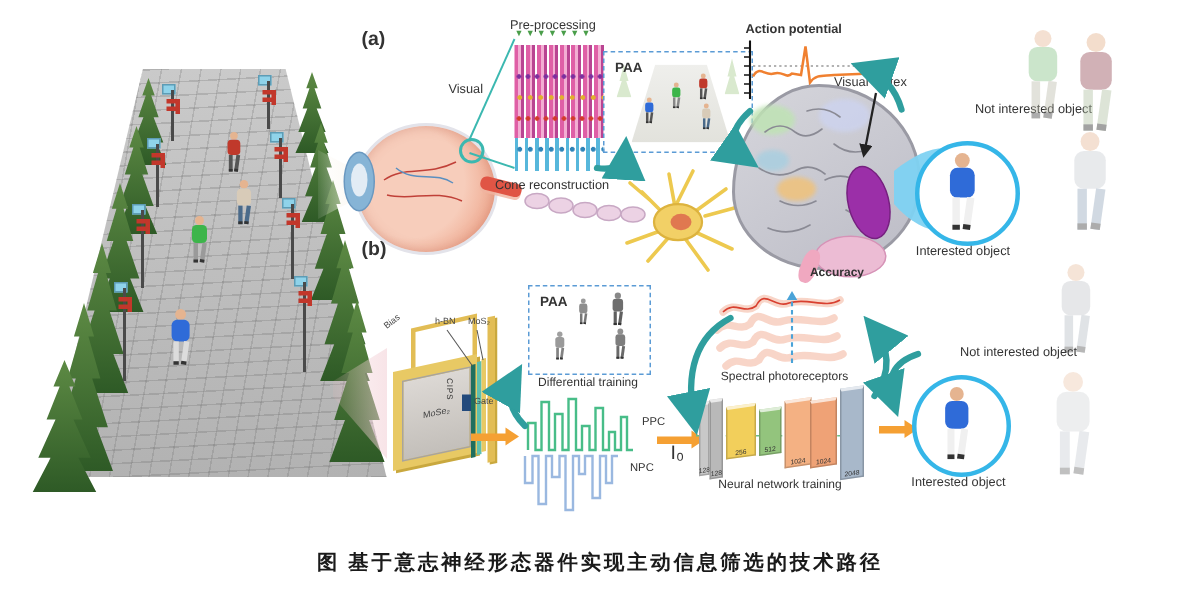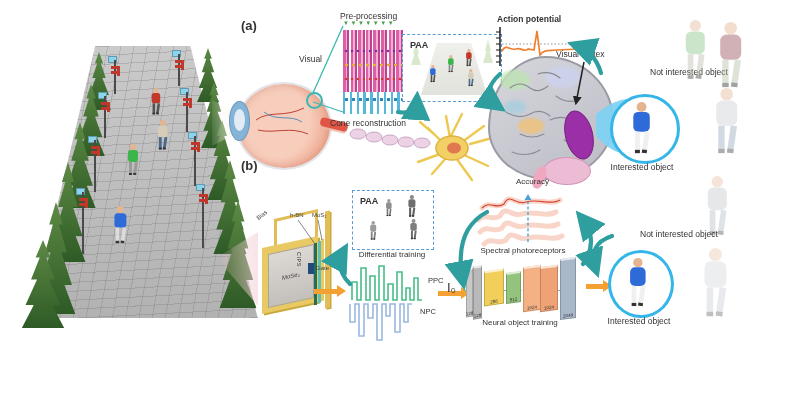--- a/index.html
+++ b/index.html
@@ -362,21 +362,21 @@
     </svg>
     <div class="dev-lbl" style="left:34px;top:6px;">h-BN</div>
     <div class="dev-lbl" style="left:56px;top:6px;">MoS₂</div>
     <div class="vert-lbl" style="left:40px;top:46px;">CIPS</div>
     <div class="dev-lbl" style="left:60px;top:59px;">Gate</div>
   </div>
 
   <div class="oarrow" style="left:314px;top:289px;width:24px;"></div>
   <div class="oarrow" style="left:438px;top:291px;width:24px;"></div>
   <div class="oarrow" style="left:586px;top:284px;width:18px;"></div>
-  <div class="lbl" style="left:447px;top:280px;font-size:13px;">I₀</div>
+  <div class="lbl" style="left:447px;top:294px;font-size:13px;">I₀</div>
 
   <svg class="abs" style="left:348px;top:258px;" width="100" height="86">
     <path fill="none" stroke="#48bd88" stroke-width="1.6" d="M4,42 V24 H9 V42 H13 V10 H18 V42 H22 V18 H27 V42 H31 V8 H36 V42 H40 V26 H45 V42 H49 V14 H54 V42 H58 V30 H62 V42 H66 V20 H70 V42 H74" style="stroke: rgb(72, 189, 136);"></path>
     <path fill="none" stroke="#9ab8e0" stroke-width="1.6" d="M2,46 V64 H7 V46 H11 V78 H16 V46 H20 V60 H25 V46 H29 V82 H34 V46 H38 V58 H42 V46 H47 V74 H52 V46 H56 V64 H60 V46 H64" style="stroke: rgb(154, 184, 224);"></path>
   </svg>
   <div class="lbl" style="left:428px;top:276px;font-size:7.5px;">PPC</div>
   <div class="lbl" style="left:420px;top:307px;font-size:7.5px;">NPC</div>
 
   <div class="paa-box" style="left:352px;top:190px;width:80px;height:58px;">
     <div class="fig" style="left:32px;top:8px;transform:scale(.55);--shirt:#8e8e8e;--pants:#777;--skin:#9a9a9a;">
@@ -410,34 +410,34 @@
   <div class="nn">
     <div class="nn-line"></div>
     <div class="nnb" style="left: 2px; top: 14px; width: 5px; height: 46px; background-color: rgb(200, 200, 200);">128</div>
     <div class="nnb" style="left: 9px; top: 12px; width: 7px; height: 50px; background-color: rgb(185, 185, 185);">128</div>
     <div class="nnb" style="left: 20px; top: 16px; width: 18px; height: 32px; background-color: rgb(242, 207, 91);">256</div>
     <div class="nnb" style="left: 42px; top: 18px; width: 13px; height: 28px; background-color: rgb(147, 196, 125);">512</div>
     <div class="nnb" style="left: 59px; top: 12px; width: 16px; height: 42px; background-color: rgb(244, 177, 131);">1024</div>
     <div class="nnb" style="left: 76px; top: 12px; width: 16px; height: 42px; background-color: rgb(239, 162, 118);">1024</div>
     <div class="nnb" style="left: 96px; top: 4px; width: 14px; height: 58px; background-color: rgb(168, 184, 202);">2048</div>
   </div>
-  <div class="lbl" style="left:462px;top:318px;width:116px;text-align:center;font-size:8px;">Neural object training</div>
+  <div class="lbl" style="left:462px;top:318px;width:116px;text-align:center;font-size:8px;">Neural network training</div>
 
   <svg class="abs" style="left:476px;top:190px;" width="92" height="58">
     <g fill="none" stroke="#f4b49c" stroke-width="5" opacity=".55" stroke-linecap="round">
       <path d="M6,18 C14,10 20,20 28,14 C34,2 40,16 50,12 C62,8 74,16 84,10"></path>
       <path d="M2,30 C10,22 16,32 24,26 C30,14 36,28 46,24 C58,20 70,28 80,22"></path>
       <path d="M4,42 C12,34 18,44 26,38 C32,26 38,40 48,36 C60,32 72,40 82,34"></path>
       <path d="M8,54 C16,46 22,56 30,50 C36,38 42,52 52,48 C64,44 76,52 86,46"></path>
     </g>
     <path d="M6,18 C14,10 20,20 28,14 C34,2 40,16 50,12 C62,8 74,16 84,10" fill="none" stroke="#d84030" stroke-width="1.1"></path>
     <line x1="52" y1="52" x2="52" y2="8" stroke="#4aa3d8" stroke-width="1.4" stroke-dasharray="3,2.4"></line>
     <path d="M52,4 l-3.5,6 h7 Z" fill="#4aa3d8"></path>
   </svg>
-  <div class="lbl" style="left:516px;top:177px;width:60px;text-align:left;font-size:8px;">Accuracy</div>
+  <div class="lbl" style="left:516px;top:177px;width:60px;text-align:right;font-size:8px;font-weight:bold;">Accuracy</div>
   <div class="lbl" style="left:468px;top:246px;width:110px;text-align:center;font-size:8px;">Spectral photoreceptors</div>
 
   <div class="ring-circle" style="left: 608px; top: 250px; width: 60px; height: 62px; border-color: rgb(53, 182, 232);"></div>
   <div class="fig" style="left:627px;top:258px;transform:scale(1.55);--shirt:#2f6bd8;--pants:#f0f0f0;">
       <span class="head"></span>
       <span class="torso"></span>
       <span class="legL"></span>
       <span class="legR"></span>
     </div>
   <div class="lbl" style="left:596px;top:316px;width:86px;text-align:center;">Interested object</div>
@@ -475,13 +475,14 @@
       <path d="M601,73 Q595,52 575,45" marker-end="url(#teal)"></path>
       <path d="M350,284 Q334,268 344,250" marker-end="url(#teal)"></path>
       <path d="M487,212 Q453,230 463,282" marker-end="url(#teal)"></path>
       <path d="M583,264 Q600,240 581,217" marker-end="url(#teal)"></path>
       <path d="M612,236 Q587,244 596,270" marker-end="url(#teal)"></path>
     </g>
 
     <line x1="584" y1="62" x2="576" y2="103" stroke="#222" stroke-width="1.5" marker-end="url(#blk)"></line>
   </svg>
 
+  <div class="caption">图 基于意志神经形态器件实现主动信息筛选的技术路径</div>
 </div>
 
 </body></html>

